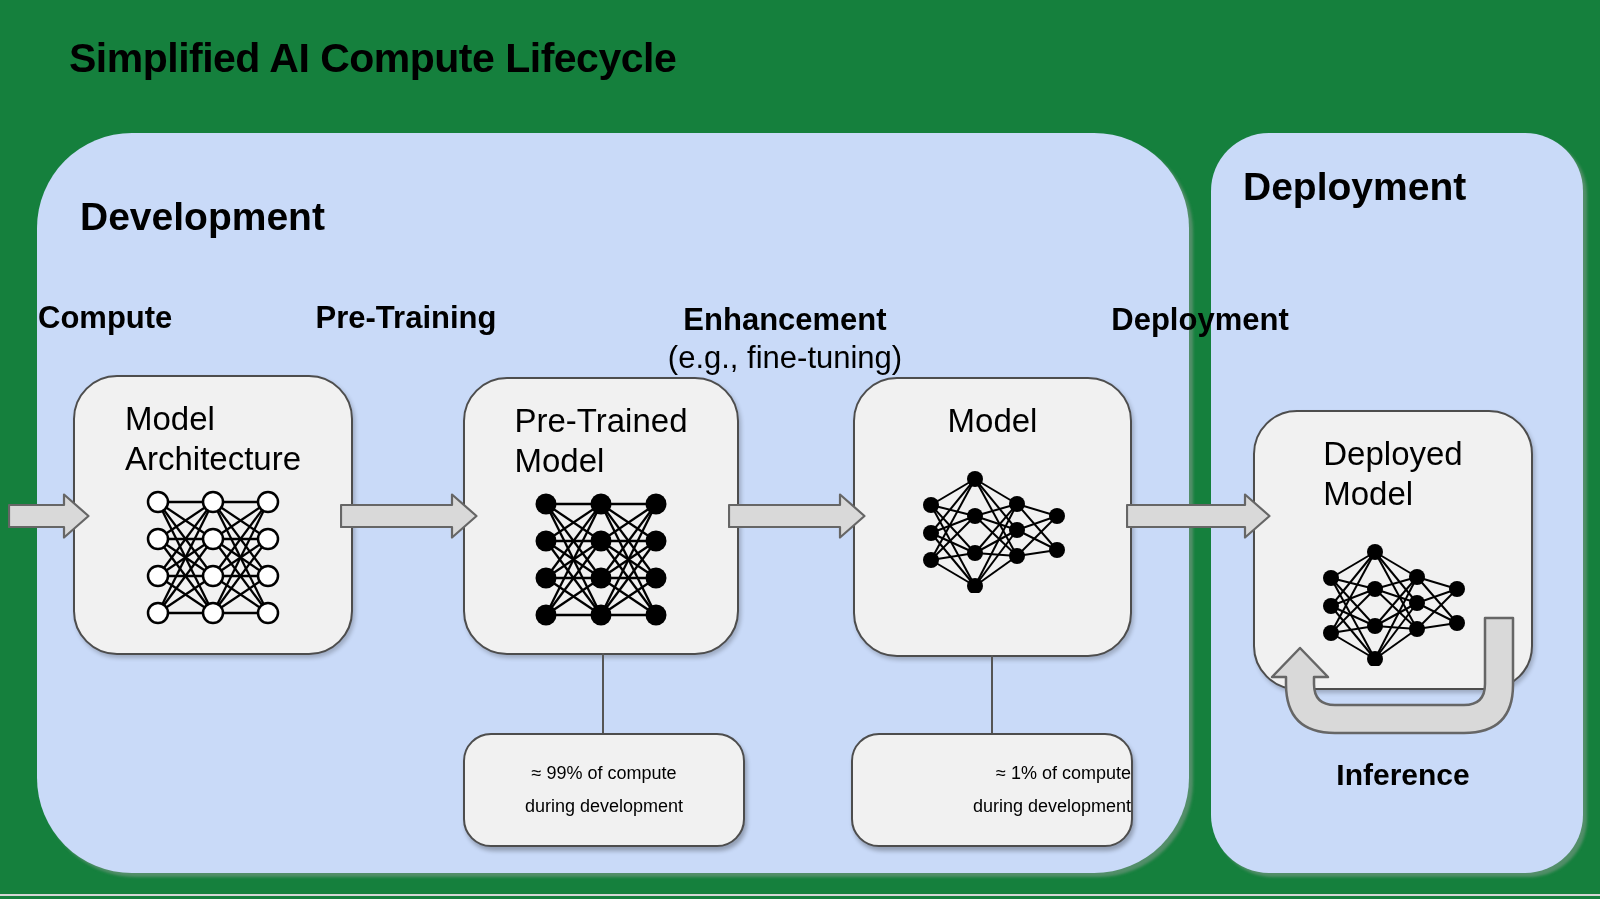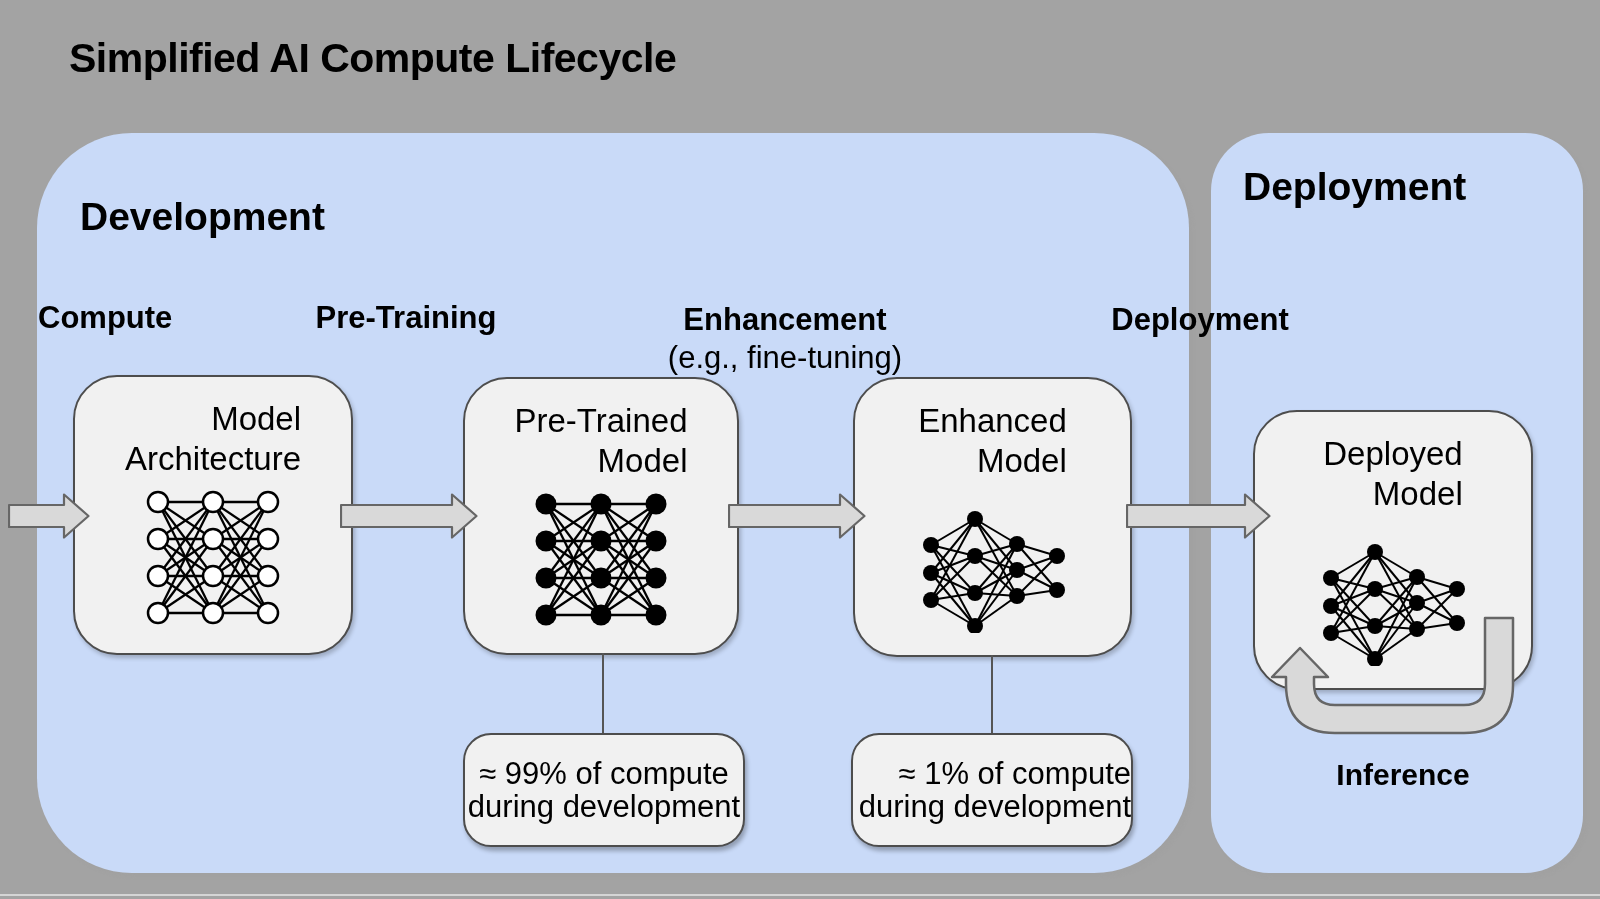--- a/index.html
+++ b/index.html
@@ -1,17 +1,17 @@
 <!DOCTYPE html>
 <html><head>
 <meta charset="utf-8">
 <style>
   html,body{margin:0;padding:0;background:#ffffff;}
   .canvas{
-    position:relative;width:1600px;height:899px;background:#a3a3a3;overflow:hidden;
+    position:relative;width:1600px;height:899px;background:#15803d;overflow:hidden;
     font-family:"Liberation Sans","DejaVu Sans",sans-serif;color:#000;
   }
   .abs{position:absolute;}
   .page-title{
     left:69px;top:36px;font-size:41px;font-weight:bold;letter-spacing:-0.5px;line-height:1.1;
   }
   .panel{
     position:absolute;background:#c9daf8;
     box-shadow:4px 4px 3px rgba(160,160,160,0.45);
   }
@@ -20,29 +20,29 @@
   .panel-header{position:absolute;font-size:39px;font-weight:bold;line-height:1;z-index:2;}
   .stage-label{position:absolute;font-size:31px;font-weight:bold;line-height:34px;white-space:nowrap;z-index:3;}
   .stage-note{font-size:31px;font-weight:normal;line-height:30px;margin-top:6px;text-align:right;}
   .center-x{transform:translateX(-50%);text-align:center;}
   .model-box{
     position:absolute;background:#f1f1f1;border:2.5px solid #4d4d4d;border-radius:44px;
     box-sizing:border-box;z-index:1;display:flex;flex-direction:column;align-items:center;
     box-shadow:2px 3px 4px rgba(0,0,0,0.22);
   }
   .model-box .box-label{
-    margin-top:22px;font-size:33px;line-height:40px;text-align:right;font-weight:normal;
+    margin-top:22px;font-size:33px;line-height:40px;text-align:left;font-weight:normal;
   }
   .net-svg{display:block;}
   .flow-arrow{position:absolute;z-index:4;}
   .connector{position:absolute;width:2.5px;background:#555;z-index:1;}
   .annotation{
     position:absolute;background:#f1f1f1;border:2.5px solid #4d4d4d;border-radius:28px;
     box-sizing:border-box;display:flex;flex-direction:column;justify-content:center;
-    text-align:center;font-size:31px;line-height:33px;z-index:1;
+    text-align:center;font-size:18px;line-height:33px;z-index:1;
     box-shadow:2px 4px 4px rgba(0,0,0,0.28);
   }
   .inference-label{position:absolute;font-size:30px;font-weight:bold;line-height:1;z-index:3;}
   .loop-svg{position:absolute;z-index:4;}
   .bottom-divider{position:absolute;left:0;top:894px;width:1600px;height:1.5px;background:#d5d5d5;}
 </style>
 </head>
 <body>
 
 <div class="canvas">
@@ -172,21 +172,20 @@
         <circle cx="123" cy="13" r="10.5"></circle>
           <circle cx="123" cy="50" r="10.5"></circle>
           <circle cx="123" cy="87" r="10.5"></circle>
           <circle cx="123" cy="124" r="10.5"></circle>
       </g>
     </svg>
   </div>
 
   <div class="model-box" style="left:853px;top:377px;width:279px;height:280px;">
     <div class="box-label">
-      <div>Enhanced</div>
       <div>Model</div>
     </div>
     <svg class="net-svg" style="margin-top:26px;" width="146" height="126" viewBox="0 0 146 126">
       <g stroke="#000" stroke-width="2">
         <line x1="11" y1="38" x2="55" y2="12"></line>
           <line x1="11" y1="38" x2="55" y2="49"></line>
           <line x1="11" y1="38" x2="55" y2="86"></line>
           <line x1="11" y1="38" x2="55" y2="119"></line>
         <line x1="11" y1="66" x2="55" y2="12"></line>
           <line x1="11" y1="66" x2="55" y2="49"></line>

